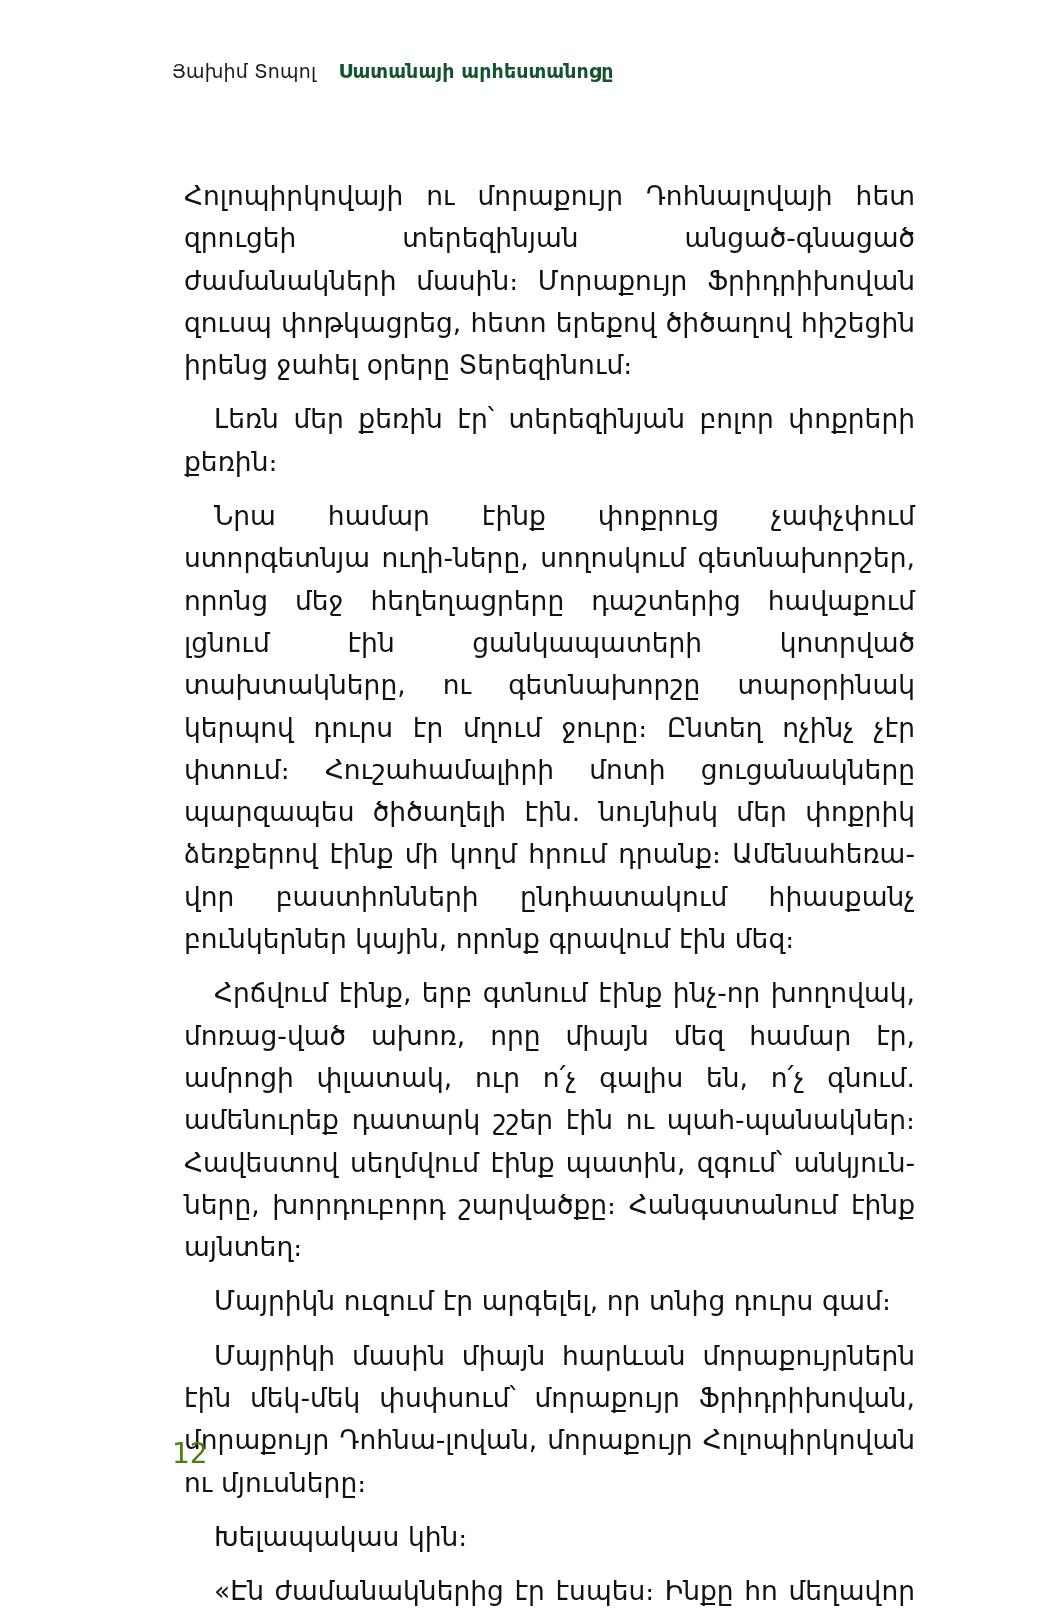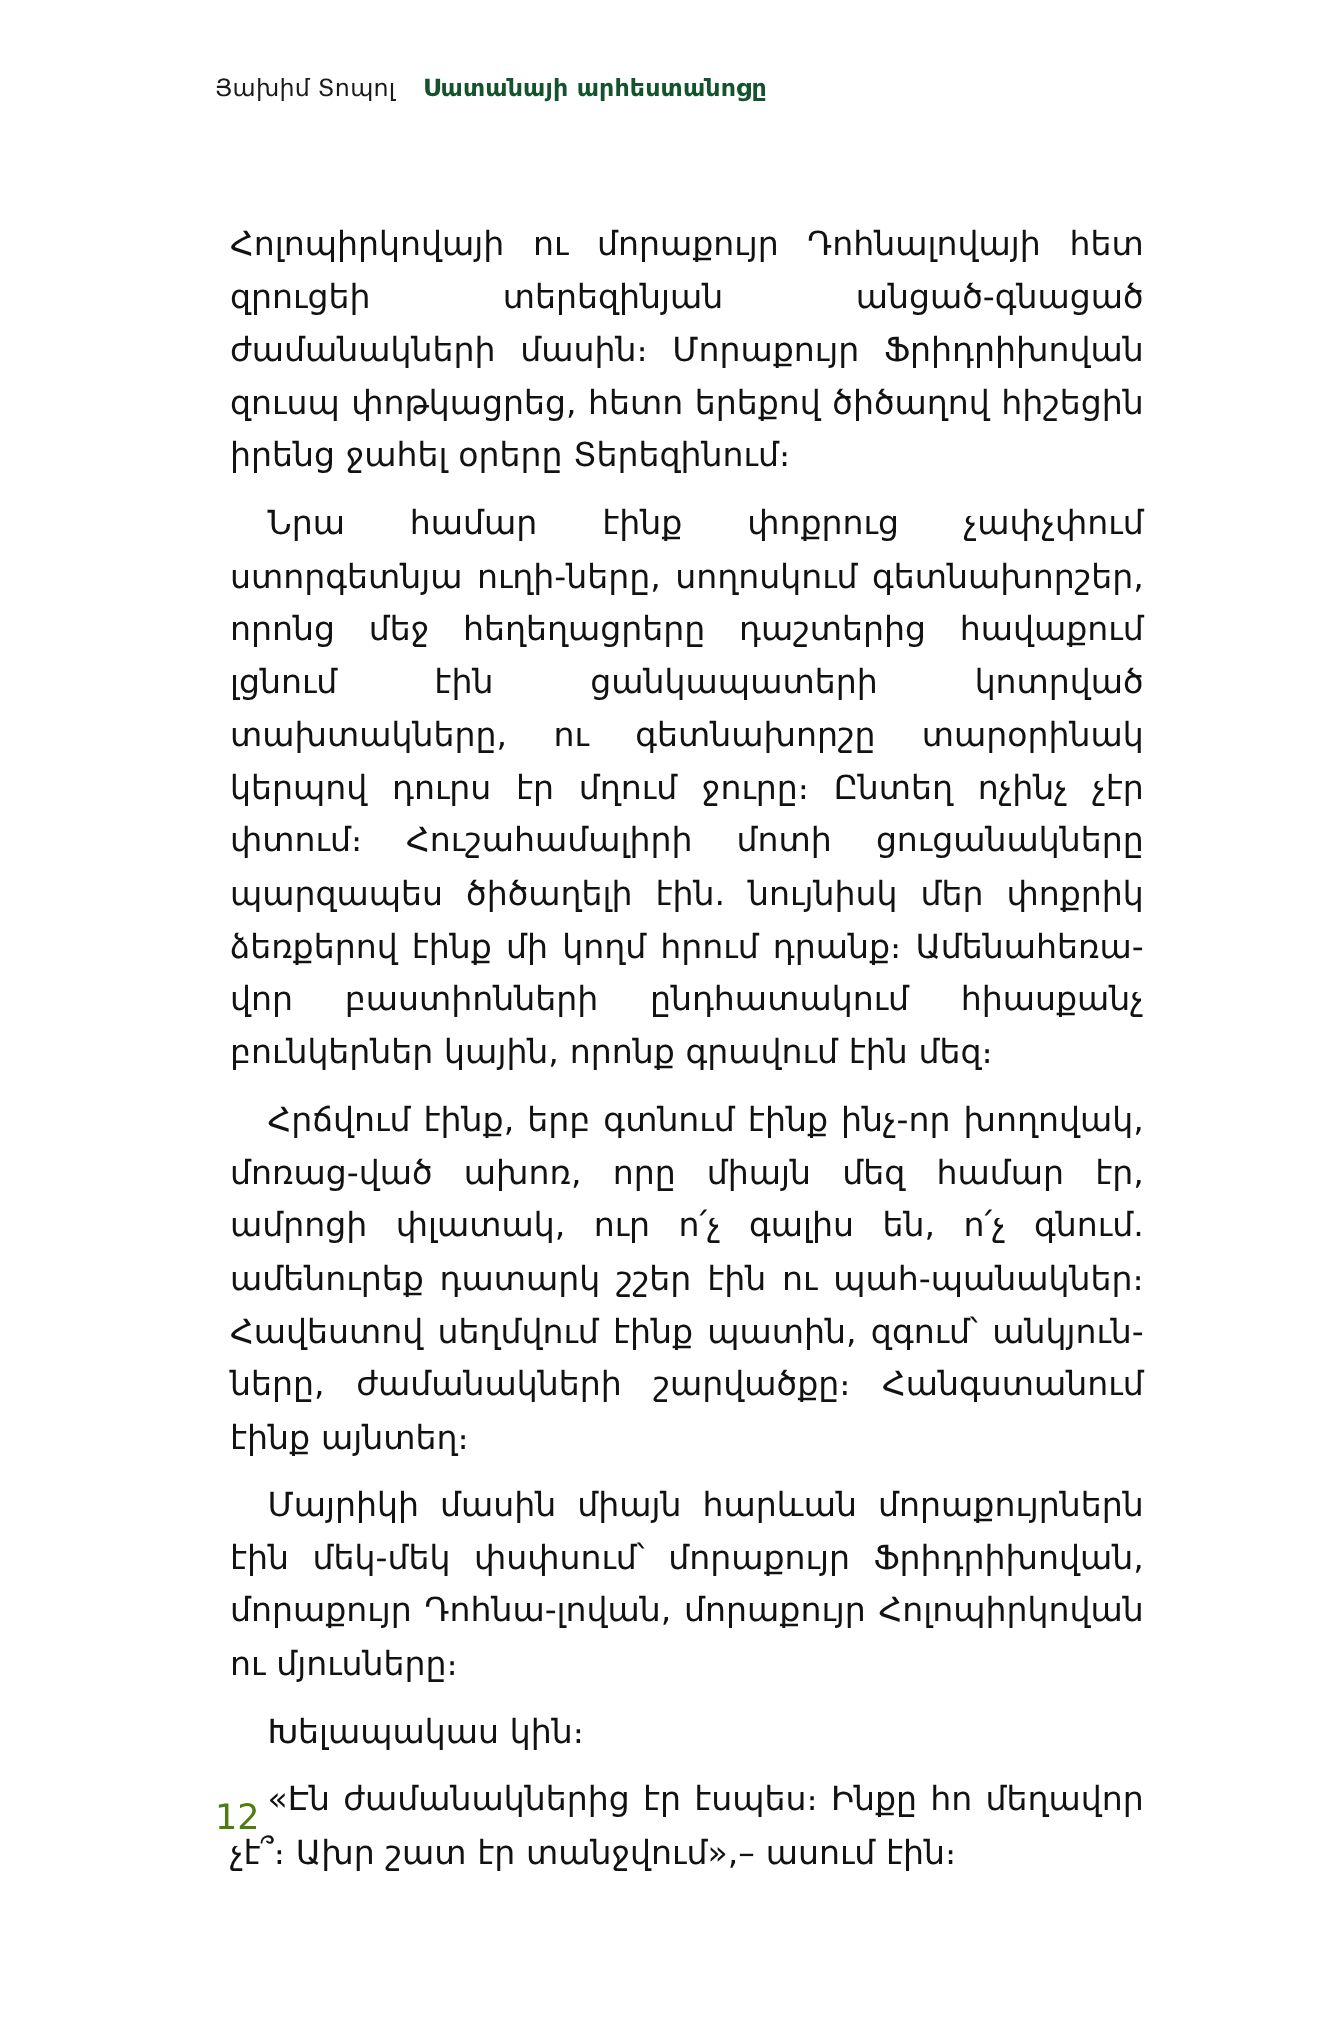--- a/index.html
+++ b/index.html
@@ -91,22 +91,24 @@
 <div class="page">
 
   <div class="running-header">
     <span class="header-author">Յախիմ Տոպոլ</span>
     <span class="header-sep"></span>
     <span class="header-title">Սատանայի արհեստանոցը</span>
   </div>
 
   <div class="body-block">
     <p class="para noindent">Հոլոպիրկովայի ու մորաքույր Դոհնալովայի հետ զրուցեի տերեզինյան անցած-գնացած ժամանակների մասին։ Մորաքույր Ֆրիդրիխովան զուսպ փոթկացրեց, հետո երեքով ծիծաղով հիշեցին իրենց ջահել օրերը Տերեզինում։</p>
+    <p class="para indent">Լեռն մեր քեռին էր՝ տերեզինյան բոլոր փոքրերի քեռին։</p>
     <p class="para indent">Նրա համար էինք փոքրուց չափչփում ստորգետնյա ուղի-ները, սողոսկում գետնախորշեր, որոնց մեջ հեղեղացրերը դաշտերից հավաքում լցնում էին ցանկապատերի կոտրված տախտակները, ու գետնախորշը տարօրինակ կերպով դուրս էր մղում ջուրը։ Ընտեղ ոչինչ չէր փտում։ Հուշահամալիրի մոտի ցուցանակները պարզապես ծիծաղելի էին. նույնիսկ մեր փոքրիկ ձեռքերով էինք մի կողմ հրում դրանք։ Ամենահեռա-վոր բաստիոնների ընդհատակում հիասքանչ բունկերներ կային, որոնք գրավում էին մեզ։</p>
-    <p class="para indent">Հրճվում էինք, երբ գտնում էինք ինչ-որ խողովակ, մոռաց-ված ախոռ, որը միայն մեզ համար էր, ամրոցի փլատակ, ուր ո՛չ գալիս են, ո՛չ գնում. ամենուրեք դատարկ շշեր էին ու պահ-պանակներ։ Հավեստով սեղմվում էինք պատին, զգում՝ անկյուն-ները, ժամանակների շարվածքը։ Հանգստանում էինք այնտեղ։</p>
+    <p class="para indent">Հրճվում էինք, երբ գտնում էինք ինչ-որ խողովակ, մոռաց-ված ախոռ, որը միայն մեզ համար էր, ամրոցի փլատակ, ուր ո՛չ գալիս են, ո՛չ գնում. ամենուրեք դատարկ շշեր էին ու պահ-պանակներ։ Հավեստով սեղմվում էինք պատին, զգում՝ անկյուն-ները, խորդուբորդ շարվածքը։ Հանգստանում էինք այնտեղ։</p>
+    <p class="para indent">Մայրիկն ուզում էր արգելել, որ տնից դուրս գամ։</p>
     <p class="para indent">Մայրիկի մասին միայն հարևան մորաքույրներն էին մեկ-մեկ փսփսում՝ մորաքույր Ֆրիդրիխովան, մորաքույր Դոհնա-լովան, մորաքույր Հոլոպիրկովան ու մյուսները։</p>
     <p class="para indent">Խելապակաս կին։</p>
     <p class="para indent">«Էն ժամանակներից էր էսպես։ Ինքը հո մեղավոր չէ՞։ Ախր շատ էր տանջվում»,– ասում էին։</p>
   </div>
 
   <div class="folio">12</div>
 
 </div>
 
 </body></html>

